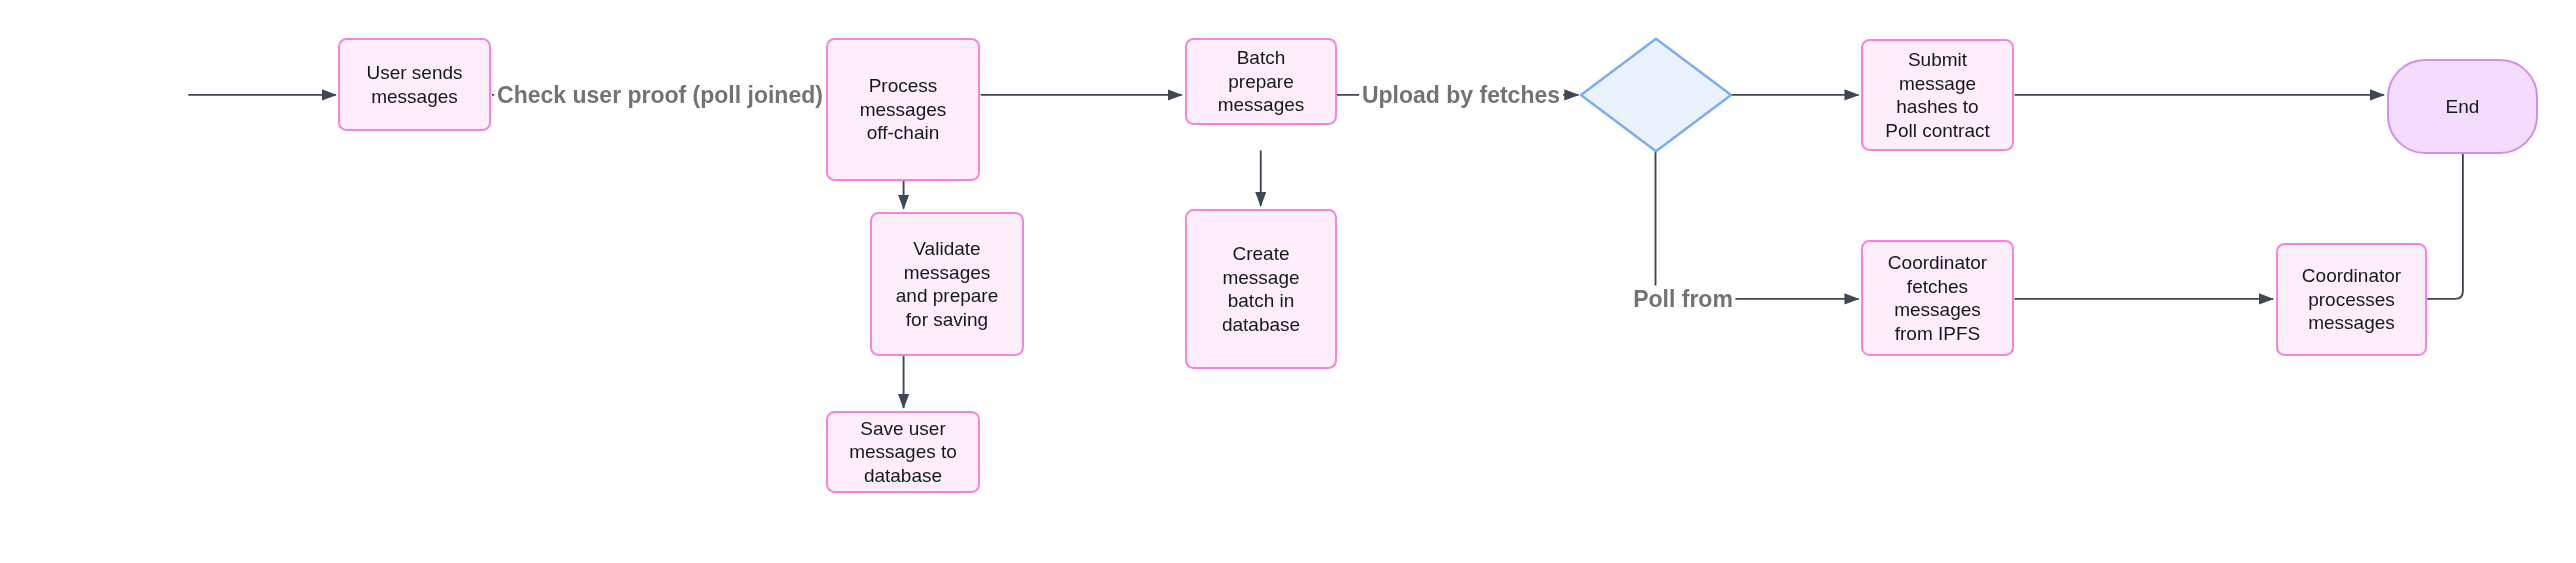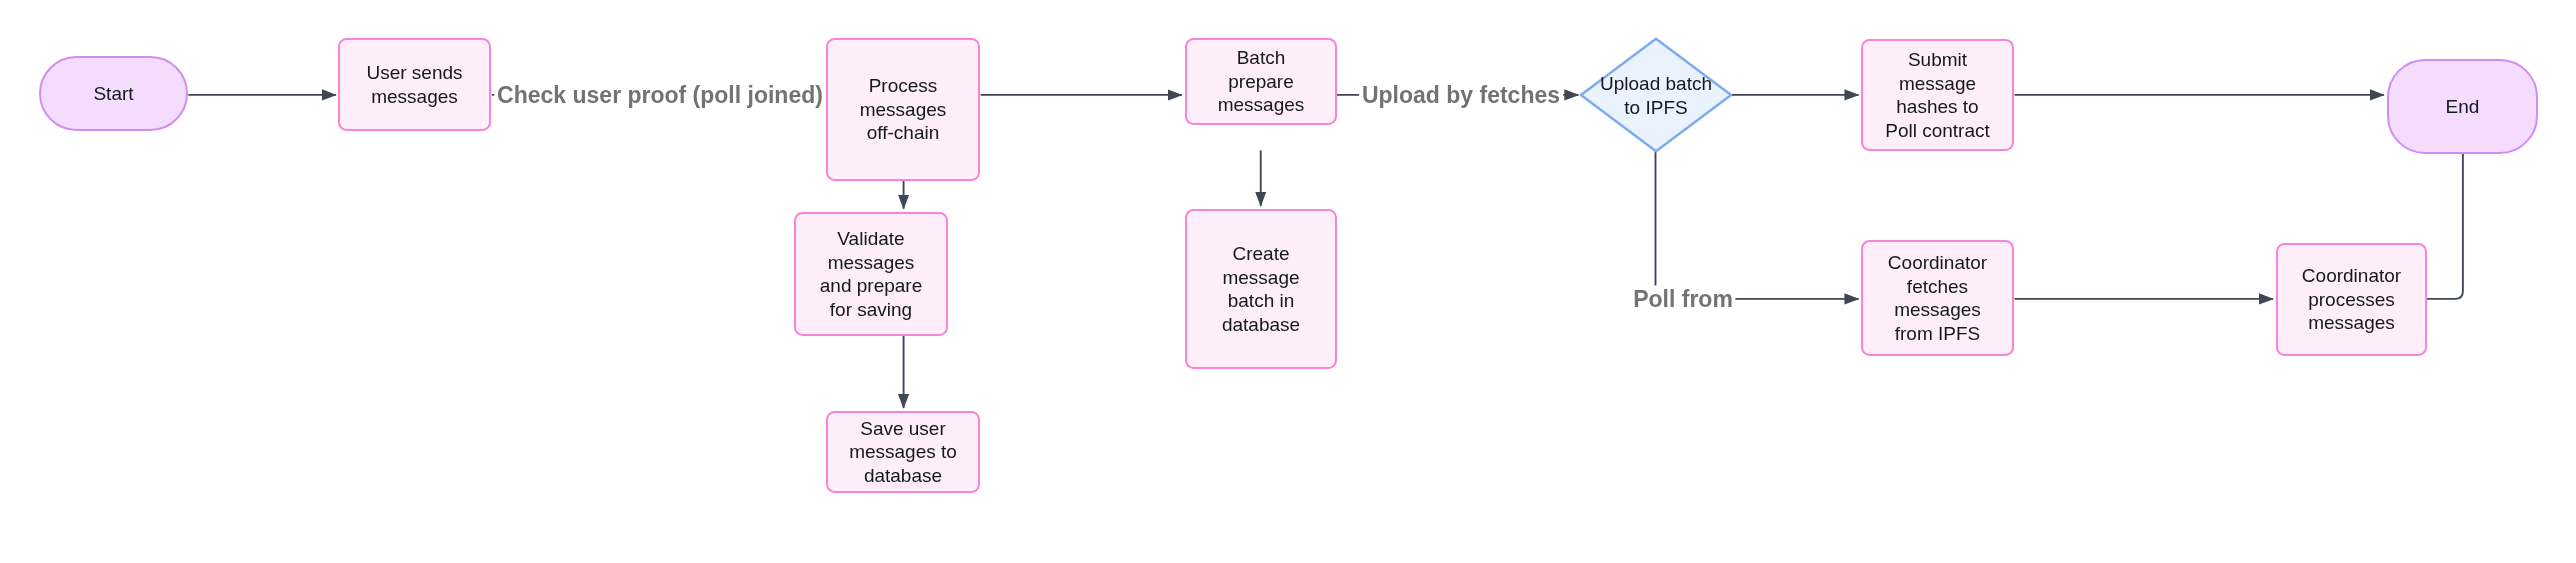--- a/index.html
+++ b/index.html
@@ -98,30 +98,29 @@
       <path d="M2143,101 L2536,101" marker-end="url(#arrowhead)"></path>
       <path d="M961,160 L961,222" marker-end="url(#arrowhead)"></path>
       <path d="M961,357 L961,434" marker-end="url(#arrowhead)"></path>
       <path d="M1341,160 L1341,219" marker-end="url(#arrowhead)"></path>
       <path d="M1761,161 L1761,318 L1977,318" marker-end="url(#arrowhead)"></path>
       <path d="M2143,318 L2418,318" marker-end="url(#arrowhead)"></path>
       <path d="M2582,318 L2612,318 Q2620,318 2620,310 L2620,145" marker-end="url(#arrowhead)"></path>
     </g>
   </svg>
 
-  <div class="node stadium" style="left:39px; top:56px; width:149px; height:75px;">Start</div>
 
   <div class="node process" style="left:338px; top:38px; width:153px; height:93px;">User sends
 messages</div>
 
   <div class="node process" style="left:826px; top:38px; width:154px; height:143px;">Process
 messages
 off-chain</div>
 
-  <div class="node process" style="left:794px; top:212px; width:154px; height:124px;">Validate
+  <div class="node process" style="left:870px; top:212px; width:154px; height:144px;">Validate
 messages
 and prepare
 for saving</div>
 
   <div class="node process" style="left:826px; top:411px; width:154px; height:82px;">Save user
 messages to
 database</div>
 
   <div class="node process" style="left:1185px; top:38px; width:152px; height:87px;">Batch
 prepare
@@ -129,22 +128,20 @@
 
   <div class="node process" style="left:1185px; top:209px; width:152px; height:160px;">Create
 message
 batch in
 database</div>
 
   <div class="decision-wrap" style="left:1576px; top:34px; width:160px; height:122px;">
     <svg width="160" height="122" viewBox="0 0 170 130">
       <polygon points="85,5 165,65 85,125 5,65" fill="#eaf2fd" stroke="#7aabf1" stroke-width="2.5" stroke-linejoin="round"></polygon>
     </svg>
-    <div class="decision-label">Upload batch
-to IPFS</div>
   </div>
 
   <div class="node process" style="left:1861px; top:39px; width:153px; height:112px;">Submit
 message
 hashes to
 Poll contract</div>
 
   <div class="node process" style="left:1861px; top:240px; width:153px; height:116px;">Coordinator
 fetches
 messages

